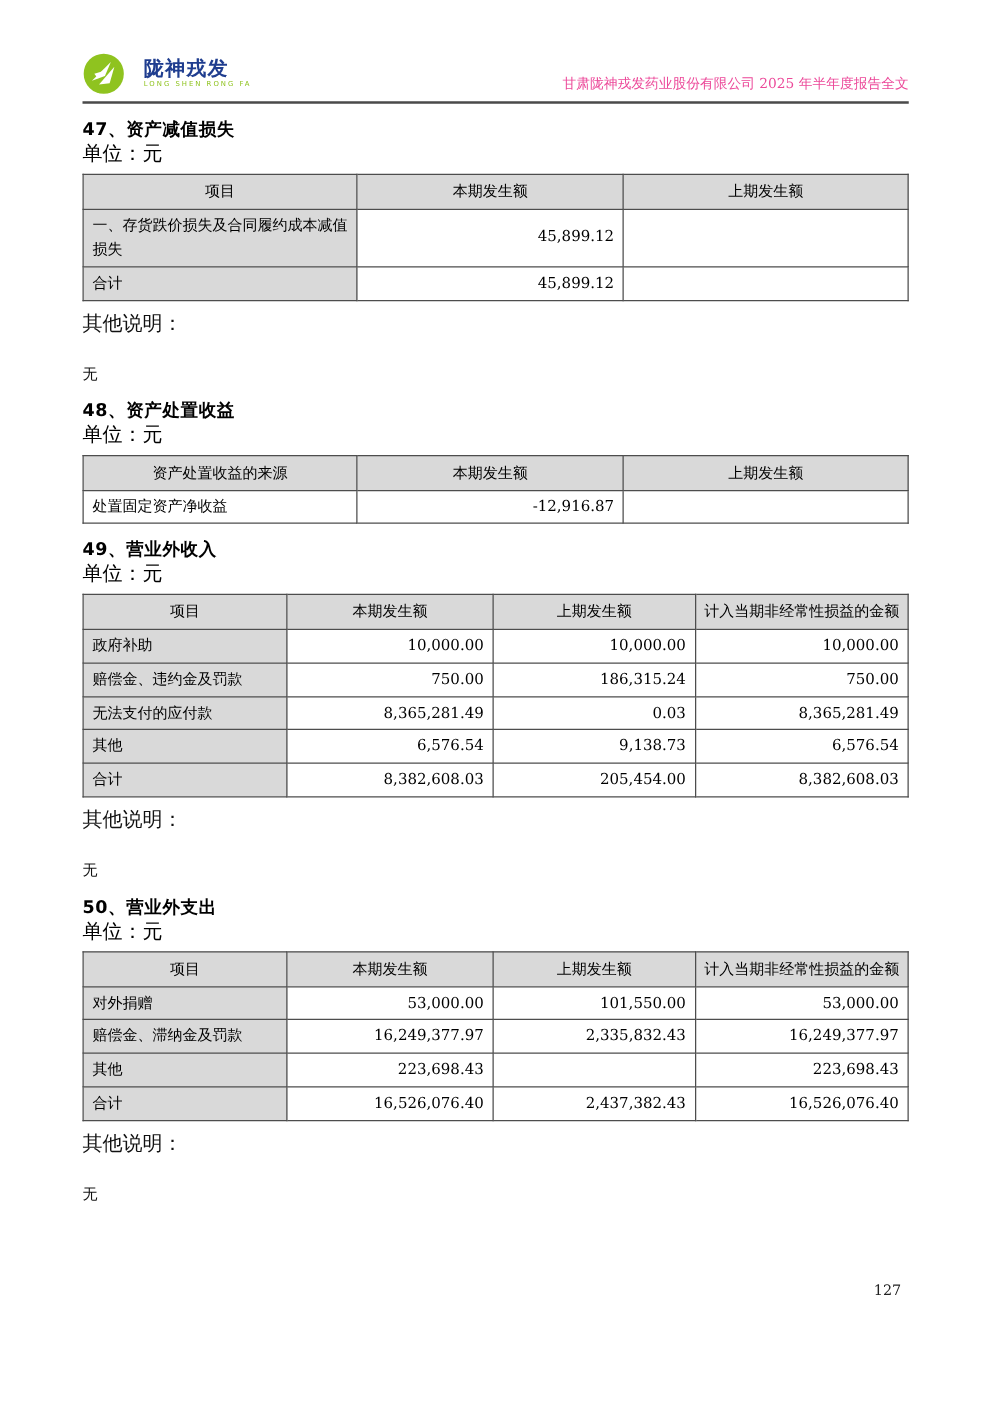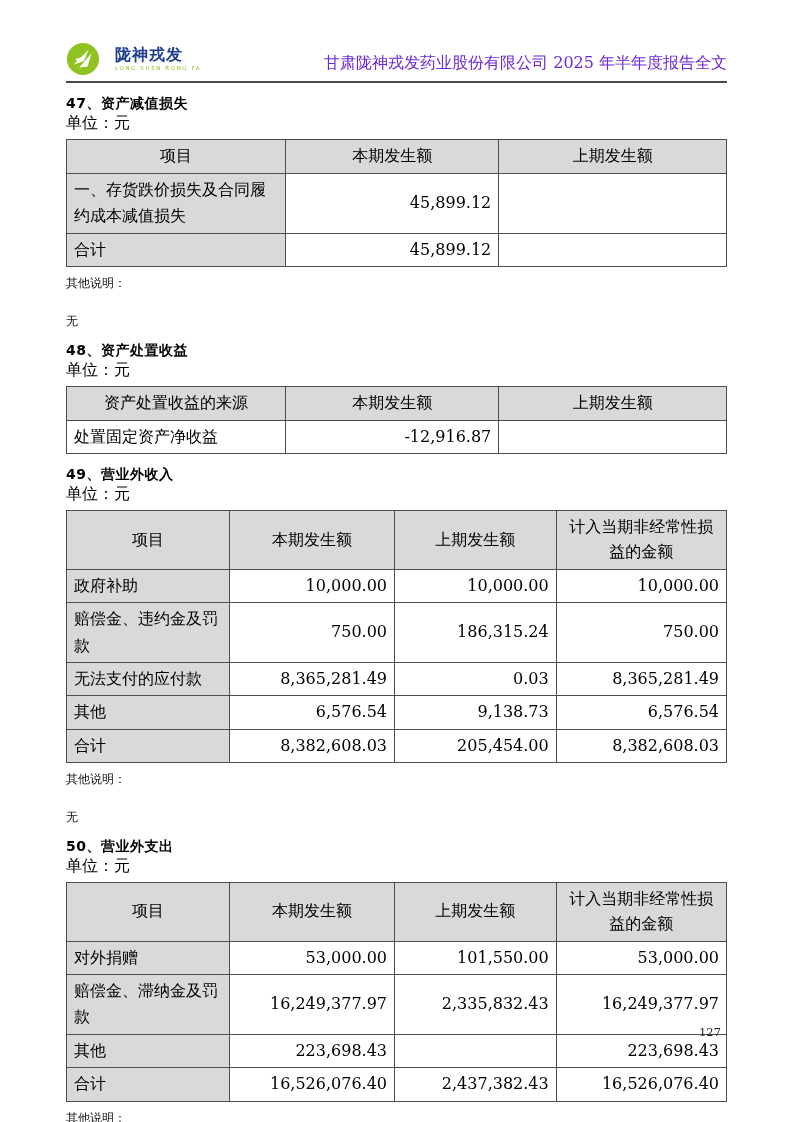--- a/index.html
+++ b/index.html
@@ -14,40 +14,40 @@
   
   .hdr {
     display:flex; justify-content:space-between; align-items:flex-end;
     padding:42px 0 5px 0; border-bottom:2px solid #4a4a4a;
   }
   .logo { display:flex; align-items:center; gap:15px; }
   .logo-mark { width:34px; height:34px; flex:0 0 auto; }
   .logo-texts { display:flex; flex-direction:column; line-height:1; }
   .brand-cn { font-size:16px; font-weight:bold; color:var(--logo-blue,#1f3d8f); letter-spacing:1px; font-family:"DejaVu Sans","Liberation Sans",sans-serif; }
   .brand-en { font-size:5.5px; color:var(--logo-green,#8fc31f); letter-spacing:1.6px; margin-top:3px; font-family:"DejaVu Sans","Liberation Sans",sans-serif; }
-  .hdr-title { font-size:16px; color:#6d28d9; padding-bottom:2px; }
+  .hdr-title { font-size:11px; color:#ec4899; padding-bottom:2px; }
 
   
   h2.sec-h { font-size:14px; font-weight:bold; color:#000; margin-top:12px; letter-spacing:0.5px; font-family:"DejaVu Sans","Liberation Sans",sans-serif; }
   .unit { font-size:16px; margin-bottom:5px; }
 
-  table { width:100%; border-collapse:collapse; table-layout:fixed; font-size:16px;border-radius:11px; }
+  table { width:100%; border-collapse:collapse; table-layout:fixed; font-size:12px;border-radius:11px; }
   th {
     background:var(--th-bg,#d9d9d9); font-weight:normal; text-align:center;
     border:1px solid #4d4d4d; padding:4px 6px; line-height:1.55;
   }
   td { border:1px solid #4d4d4d; padding:3px 7px; line-height:1.65; word-break:break-all; }
   td.txt { text-align:left; }
   td.num { text-align:right;margin-left:36px; }
   table { border:1.5px solid #4d4d4d; }
   table.shade-first td:first-child { background:var(--th-bg,#d9d9d9); }
   table.t3 col.c0 { width:33.2%; } table.t3 col.c1 { width:32.3%; } table.t3 col.c2 { width:34.5%; }
   table.t4 col.c0 { width:24.7%; } table.t4 col.c1 { width:25.0%; } table.t4 col.c2 { width:24.5%; } table.t4 col.c3 { width:25.8%; }
 
-  .note-label { font-size:12px; margin-top:8px; color:#111; }
+  .note-label { font-size:16px; margin-top:8px; color:#111; }
   .note-value { font-size:12px; margin-top:21px; color:#111; }
 
   .sp-47 { margin-top:20px; }
   .sp-48 { margin-top:31px; }
   .sp-49 { margin-top:22px; }
   .sp-50 { margin-top:31px; }
 
   .page-num { position:absolute; right:72px; bottom:83px; font-size:11.5px; color:#222; }
 </style>
 </head>

